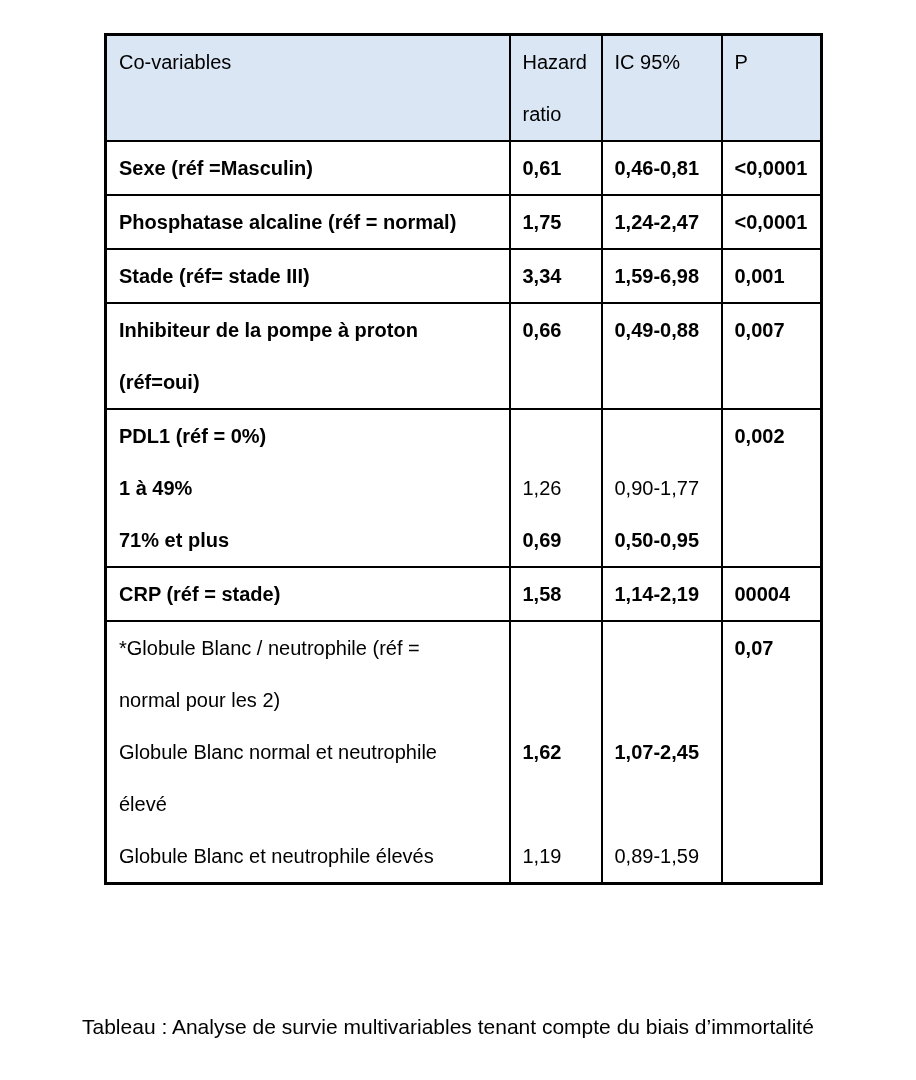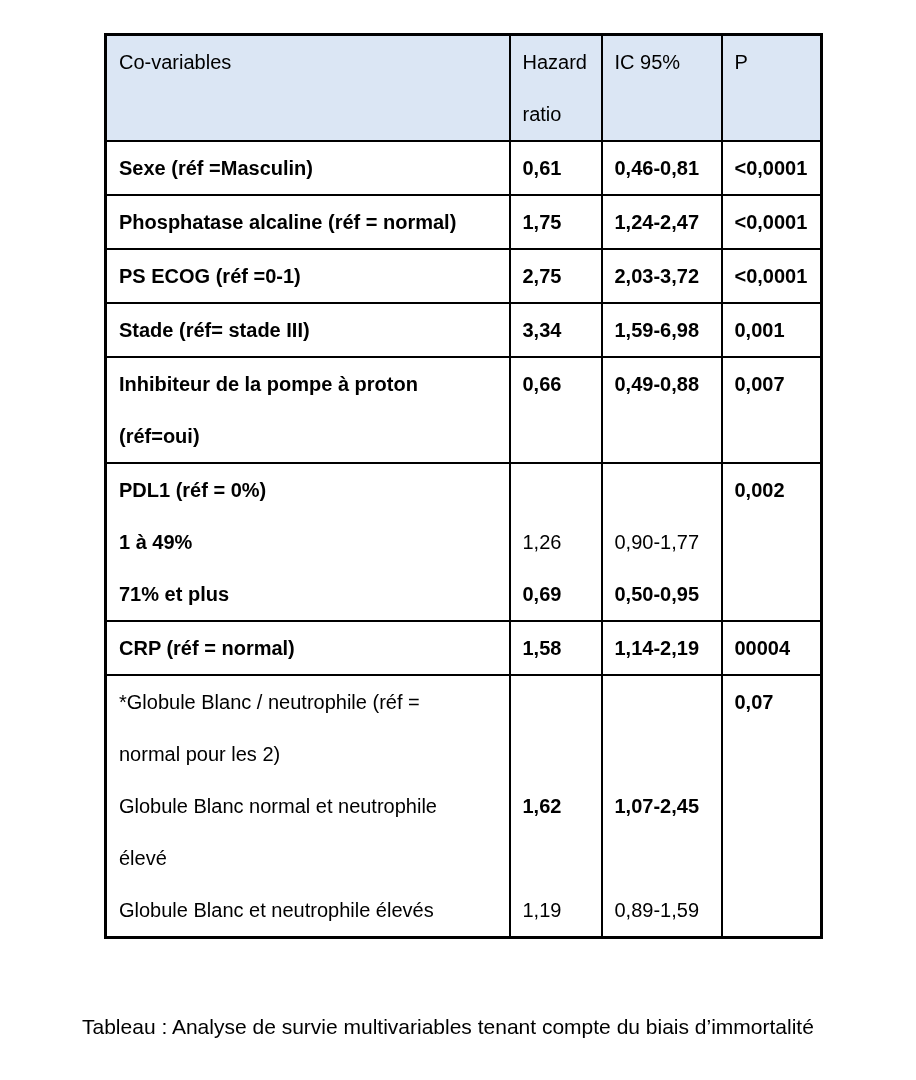--- a/index.html
+++ b/index.html
@@ -102,34 +102,20 @@
             <div class="line b">1,75</div>
           </td>
       <td class="num">
             <div class="line b">1,24-2,47</div>
           </td>
       <td class="num">
             <div class="line b">&lt;0,0001</div>
           </td>
     </tr>
 
-    <tr>
-      <td>
-            <div class="line b">PS ECOG (réf =0-1)</div>
-          </td>
-      <td class="num">
-            <div class="line b">2,75</div>
-          </td>
-      <td class="num">
-            <div class="line b">2,03-3,72</div>
-          </td>
-      <td class="num">
-            <div class="line b">&lt;0,0001</div>
-          </td>
-    </tr>
 
     <tr>
       <td>
             <div class="line b">Stade (réf= stade III)</div>
           </td>
       <td class="num">
             <div class="line b">3,34</div>
           </td>
       <td class="num">
             <div class="line b">1,59-6,98</div>
@@ -171,21 +157,21 @@
         <div class="line">0,90-1,77</div>
         <div class="line b">0,50-0,95</div>
       </td>
       <td class="num">
             <div class="line b">0,002</div>
           </td>
     </tr>
 
     <tr>
       <td>
-            <div class="line b">CRP (réf = normal)</div>
+            <div class="line b">CRP (réf = stade)</div>
           </td>
       <td class="num">
             <div class="line b">1,58</div>
           </td>
       <td class="num">
             <div class="line b">1,14-2,19</div>
           </td>
       <td class="num">
             <div class="line b">00004</div>
           </td>

